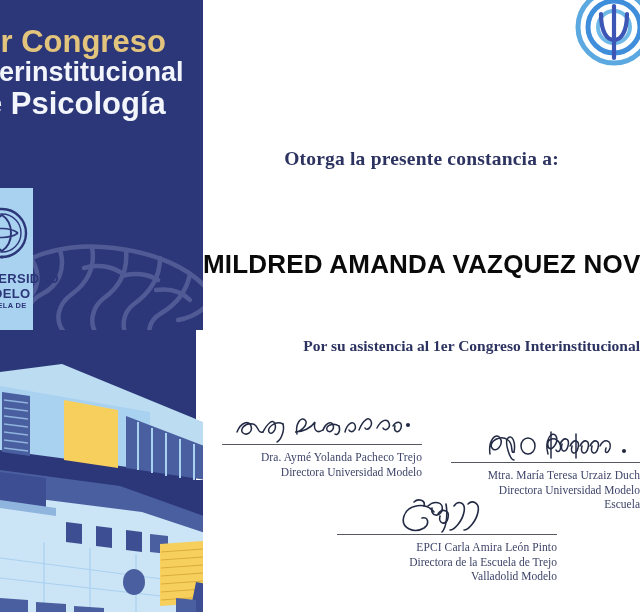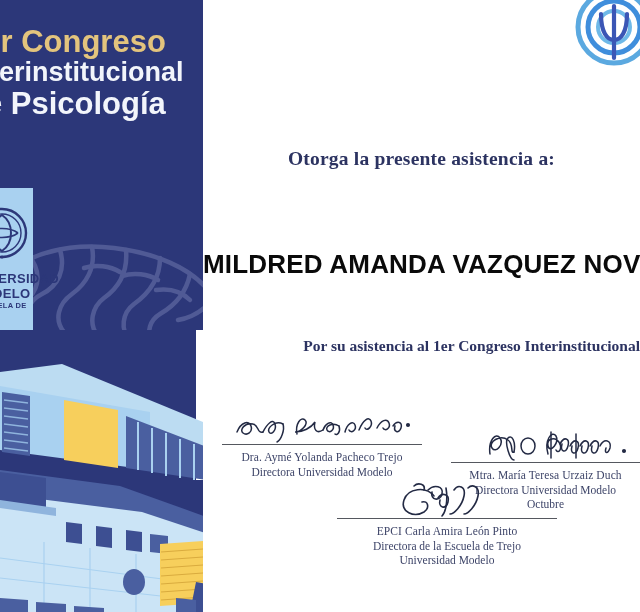--- a/index.html
+++ b/index.html
@@ -154,25 +154,25 @@
     font-family: "Liberation Serif", serif;
     font-size: 15.5px;
     font-weight: bold;
     color: #2c3361;
     line-height: 1.5;
   }
 
   
   .sig-block {
     position: absolute;
-    text-align: center;
+    text-align: right;
   }
   .sig-left  { left: 222px; top: 406px; width: 200px; }
   .sig-right { left: 451px; top: 424px; width: 189px; }
-  .sig-center{ left: 337px; top: 480px; width: 220px; }
+  .sig-center{ left: 337px; top: 496px; width: 220px; }
 
   .sig-mark {
     height: 38px;
     position: relative;
   }
   .sig-mark svg { display: block; margin: 0 auto; }
   .sig-rule {
     border-top: 1px solid #55585f;
     width: 100%;
     margin: 0 auto 5px auto;
@@ -319,21 +319,21 @@
   <svg class="psi-logo" viewBox="0 0 78 78" xmlns="http://www.w3.org/2000/svg">
     <circle cx="39" cy="39" r="36" fill="none" stroke="#5ba9e0" stroke-width="5"></circle>
     <circle cx="39" cy="39" r="26" fill="none" stroke="#3f8edc" stroke-width="5"></circle>
     <circle cx="39" cy="39" r="16" fill="none" stroke="#6fb9e8" stroke-width="4"></circle>
     <g fill="none" stroke="#3b56b5" stroke-width="4.2" stroke-linecap="round">
       <path d="M26 26 C26 44 32 52 39 52 C46 52 52 44 52 26"></path>
       <line x1="39" y1="18" x2="39" y2="70"></line>
     </g>
   </svg>
 
-  <div class="otorga">Otorga la presente asistencia a:</div>
+  <div class="otorga">Otorga la presente constancia a:</div>
 
   <div class="recipient">MILDRED AMANDA VAZQUEZ NOV</div>
 
   <div class="asistencia">
     <div>Por su asistencia al 1er Congreso Interinstitucional</div>
   </div>
 
   <div class="sig-block sig-left">
     <div class="sig-mark">
       <svg width="190" height="38" viewBox="0 0 190 38" xmlns="http://www.w3.org/2000/svg">
@@ -375,21 +375,21 @@
           <path d="M95 8 L95 34"></path>
           <path d="M120 10 L120 34"></path>
           <circle cx="168" cy="27" r="1.3" fill="#232a44"></circle>
         </g>
       </svg>
     </div>
     <div class="sig-rule"></div>
     <div class="sig-lines">
       <div class="nm">Mtra. María Teresa Urzaiz Duch</div>
       <div>Directora Universidad Modelo</div>
-      <div>Octubre</div>
+      <div>Escuela</div>
     </div>
   </div>
 
   <div class="sig-block sig-center">
     <div class="sig-mark">
       <svg width="210" height="42" viewBox="0 0 210 42" xmlns="http://www.w3.org/2000/svg">
         <g fill="none" stroke="#232a44" stroke-width="1.6" stroke-linecap="round">
           <path d="M92 16 C84 6 66 8 62 20 C58 32 72 38 82 32 C88 28 86 20 80 22"></path>
           <path d="M86 10 C92 4 102 6 100 14 C98 22 88 20 90 12"></path>
           <path d="M96 18 C100 12 108 14 106 22 C104 30 96 28 98 20"></path>
@@ -397,17 +397,17 @@
           <path d="M112 10 C116 4 124 6 122 16 C120 26 112 34 108 34"></path>
           <path d="M126 8 C130 4 138 6 136 16 C134 26 126 34 122 34"></path>
           <path d="M72 6 C76 2 84 4 82 10"></path>
         </g>
       </svg>
     </div>
     <div class="sig-rule"></div>
     <div class="sig-lines">
       <div class="nm">EPCI Carla Amira León Pinto</div>
       <div>Directora de la Escuela de Trejo</div>
-      <div>Universidad Modelo</div>
+      <div>Valladolid Modelo</div>
     </div>
   </div>
 
 </div>
 
 </body></html>

